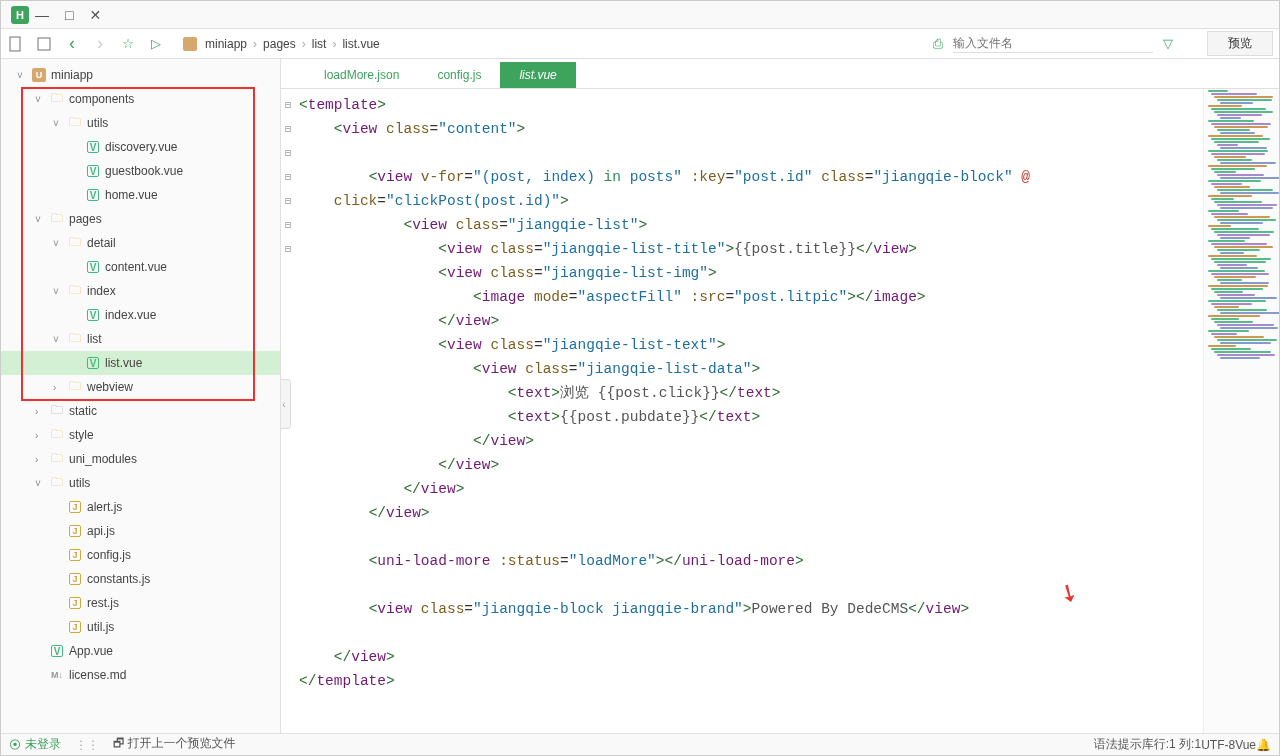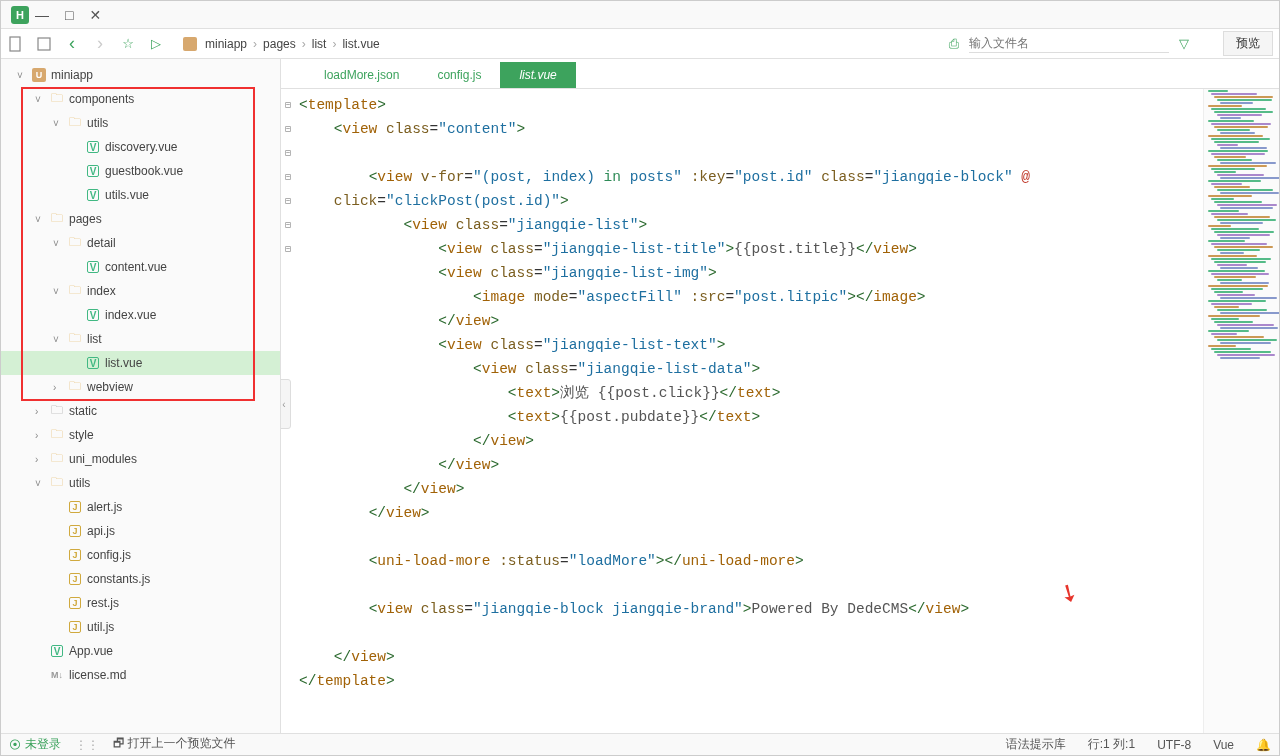--- a/index.html
+++ b/index.html
@@ -89,21 +89,21 @@
   border: none;
   border-bottom: 1px solid #ddd;
   width: 200px;
   font-size: 12px;
   padding: 2px 0;
   outline: none;
   color: #888;
 }
 .preview-btn {
   border: 1px solid #ddd;
-  padding: 3px 12px;
+  padding: 3px 20px;
   font-size: 12px;
   margin-left: 20px;
   cursor: pointer;
   background: #f5f5f5;
 }
 .filter-icon { color: #3da35d; margin-right: 4px; }
 
 
 .main {
   flex: 1;
@@ -212,41 +212,41 @@
   background: #fbfbfb;
   border-left: 1px solid #eee;
   position: relative;
 }
 .minimap-line {
   height: 2px;
   margin: 1px 4px;
   border-radius: 1px;
 }
 
-.t-tag { color: #a16207; margin-top: 24px; }
+.t-tag { color: #701a75; margin-top: 24px; }
 .t-punct { color: #2c6a2f; }
 .t-attr { color: #7b5e1f; }
 .t-val { color: #1e6fa0; }
 .t-key { color: #2e8b57; }
 .t-txt { color: #555; }
 .t-op { color: #c0392b; }
 
 
 .statusbar {
   height: 22px;
   border-top: 1px solid #e0e0e0;
   display: flex;
   align-items: center;
   font-size: 12px;
   padding: 0 8px;
   background: #f9f9f9;
   gap: 14px;
   color: #555;
 }
-.status-right { margin-left: auto; display: flex; gap: 22px; align-items: center; }
+.status-right { margin-left: auto; display: flex; align-items: center; }
 .login { color: #3da35d; display: flex; align-items: center; gap: 4px; }
 .dots { color: #aaa; }
 
 .arrow-annotation {
   position: absolute;
   color: #e7352c;
   font-size: 24px;
   transform: rotate(30deg);
 }
 
@@ -347,21 +347,21 @@
           <span class="tree-icon">
             <span class="vue-icon">V</span>
           </span>
           <span>guestbook.vue</span>
         </div>
         <div class="tree-item" style="padding-left: 70px;">
           <span class="tree-chevron"></span>
           <span class="tree-icon">
             <span class="vue-icon">V</span>
           </span>
-          <span>utils.vue</span>
+          <span>home.vue</span>
         </div>
         <div class="tree-item" style="padding-left: 34px;">
           <span class="tree-chevron">˅</span>
           <span class="tree-icon">
             <span style="color:#e6b968">🗀</span>
           </span>
           <span>pages</span>
         </div>
         <div class="tree-item" style="padding-left: 52px;">
           <span class="tree-chevron">˅</span>

